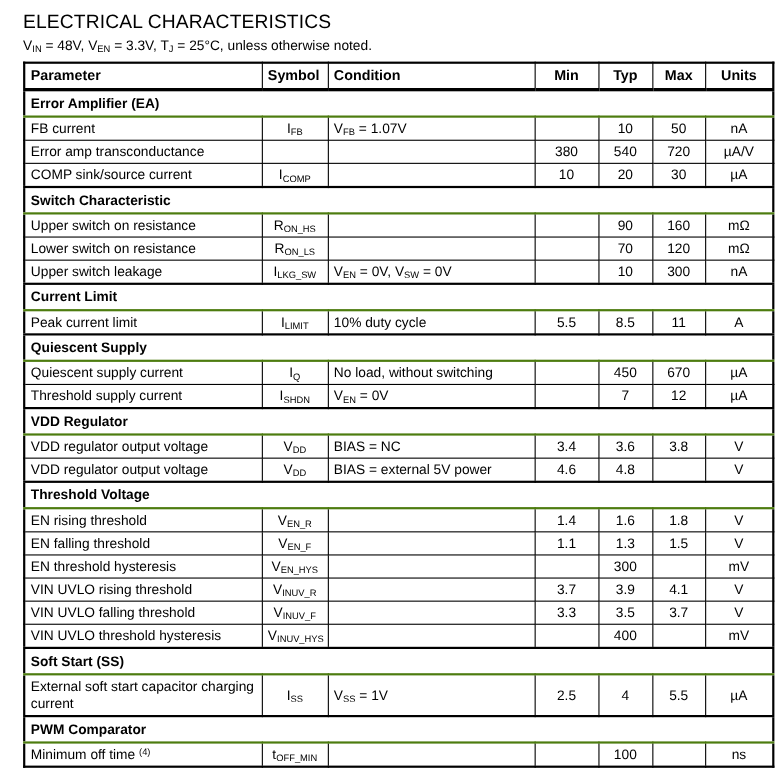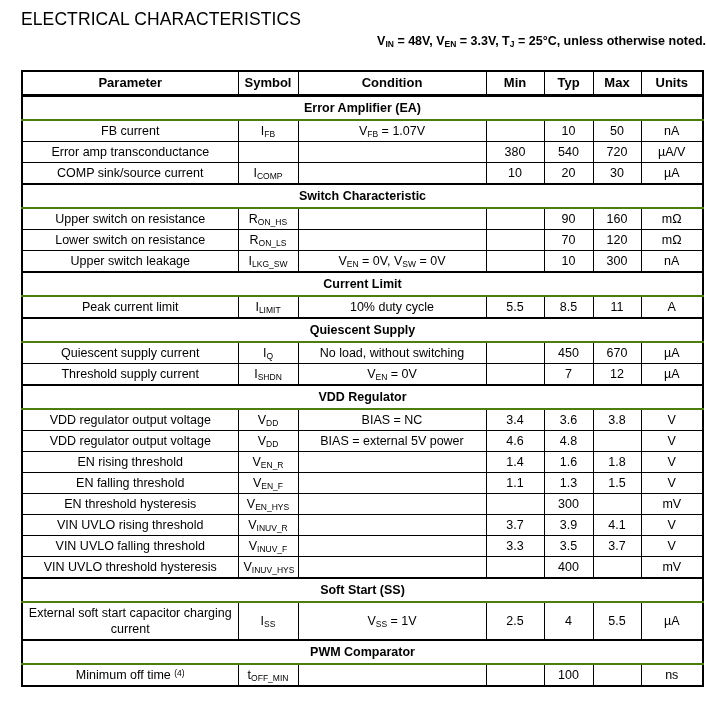--- a/index.html
+++ b/index.html
@@ -5,39 +5,39 @@
   html, body { margin: 0; padding: 0; background: #ffffff; }
   body {
     width: 706px; height: 711px; overflow: hidden;
     font-family: "Liberation Sans", sans-serif; color: #000;
     box-sizing: border-box; padding: 9px 0 0 21px;
   }
   h1[data-name="page-title"] {
     font-size: 17.5px; font-weight: normal; margin: 0 0 4px 0; letter-spacing: 0.1px;
   }
   .subtitle {
-    font-size: 12.5px; font-weight: bold; margin: 0 0 22px 0; text-align: right;
+    font-size: 12.5px; font-weight: normal; margin: 0 0 8px 0;
   }
   table {
     border-collapse: collapse; border: 2px solid #000;
     width: 681px; table-layout: fixed;
   }
   th, td {
     border: 1px solid #000; font-size: 12.5px; line-height: 16px;
     padding: 2px 5px; vertical-align: middle; overflow: hidden;
   }
   thead th {
     border-bottom: 3px solid #000; font-weight: bold; font-size: 13px;
     padding: 3px 5px;
   }
   tr.section td {
     border-top: 2px solid #000; border-bottom: 2px solid #4d7c0f;
     font-weight: bold; padding: 3px 5px;
   }
-  .left { text-align: center; }
+  .left { text-align: left; }
   .center { text-align: center; }
   sub { font-size: 8.5px; vertical-align: -2px; line-height: 0; letter-spacing: 0; }
   sup { font-size: 8.5px; vertical-align: 3.5px; line-height: 0; }
   col.c-param { width: 216px; }
   col.c-symbol { width: 60px; }
   col.c-cond { width: 188px; }
   col.c-min { width: 58px; }
   col.c-typ { width: 49px; }
   col.c-max { width: 48px; }
   col.c-units { width: 62px; }
@@ -177,20 +177,23 @@
       </tr>
       <tr data-name="table-row">
         <td data-name="param-cell" class="left">VDD regulator output voltage</td>
         <td data-name="symbol-cell" class="center">V<sub>DD</sub></td>
         <td data-name="condition-cell" class="left">BIAS = external 5V power</td>
         <td data-name="min-cell" class="center">4.6</td>
         <td data-name="typ-cell" class="center">4.8</td>
         <td data-name="max-cell" class="center"></td>
         <td data-name="units-cell" class="center">V</td>
       </tr>
+      <tr class="section" data-name="section-header-row">
+        <td colspan="7" class="left" data-name="section-title">Threshold Voltage</td>
+      </tr>
       <tr data-name="table-row">
         <td data-name="param-cell" class="left">EN rising threshold</td>
         <td data-name="symbol-cell" class="center">V<sub>EN_R</sub></td>
         <td data-name="condition-cell" class="left"></td>
         <td data-name="min-cell" class="center">1.4</td>
         <td data-name="typ-cell" class="center">1.6</td>
         <td data-name="max-cell" class="center">1.8</td>
         <td data-name="units-cell" class="center">V</td>
       </tr>
       <tr data-name="table-row">

